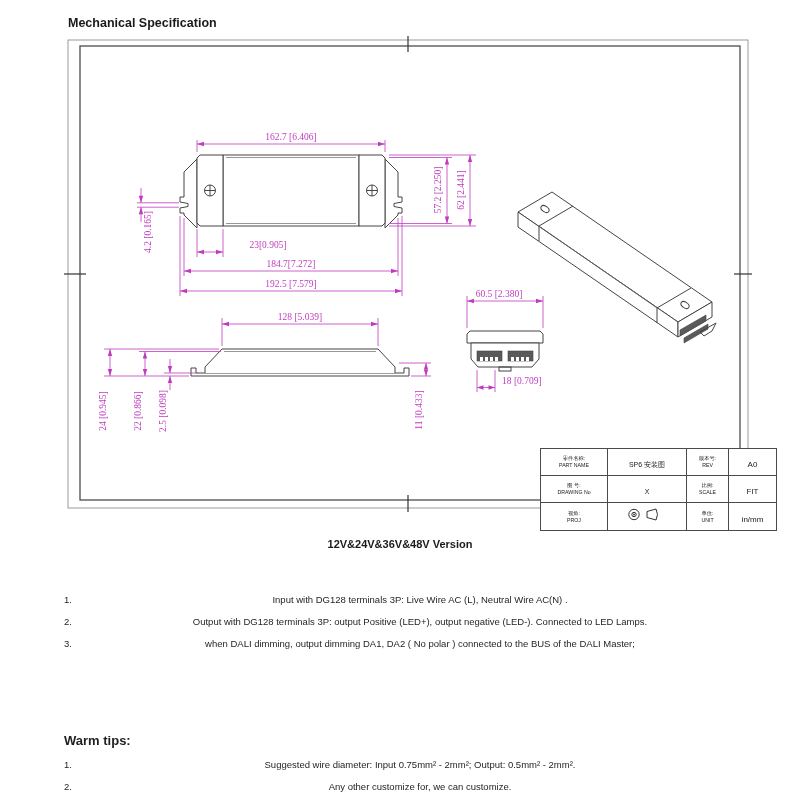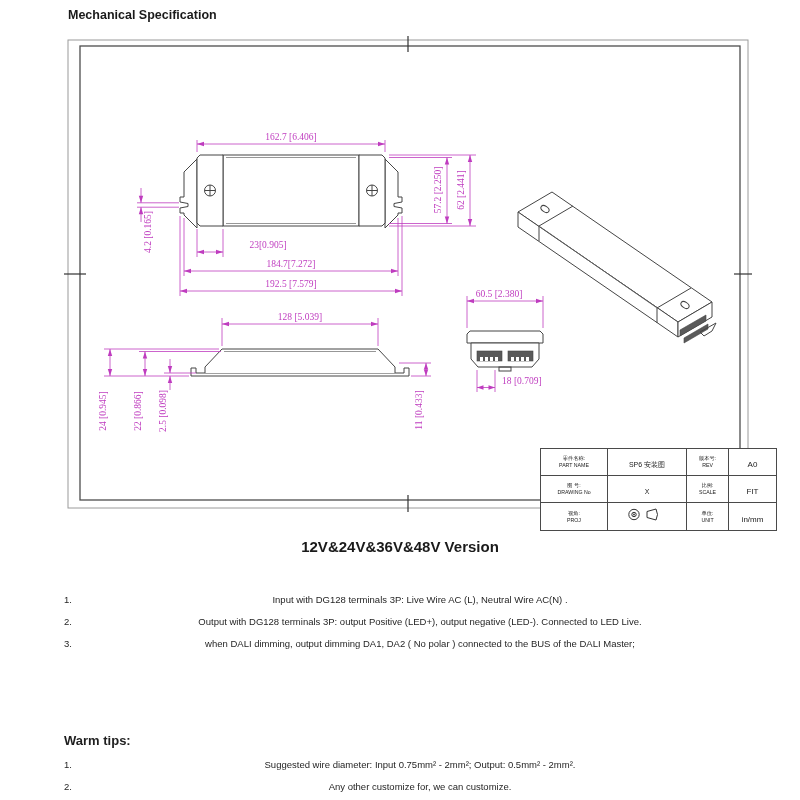--- a/index.html
+++ b/index.html
@@ -1,22 +1,22 @@
 <!DOCTYPE html>
 <html><head>
 <meta charset="utf-8">
 <style>
   html,body{margin:0;padding:0;}
   body{
     width:800px;height:800px;position:relative;background:#ffffff;
     font-family:"Liberation Sans", sans-serif;color:#1a1a1a;overflow:hidden;
   }
   .abs{position:absolute;}
-  .page-title{left:68px;top:8px;font-size:12.5px;font-weight:700;letter-spacing:0;}
-  .version-label{left:0;top:538px;width:800px;text-align:center;font-size:15px;font-weight:700;}
+  .page-title{left:68px;top:16px;font-size:12.5px;font-weight:700;letter-spacing:0;}
+  .version-label{left:0;top:538px;width:800px;text-align:center;font-size:11px;font-weight:700;}
   
   svg.draw{position:absolute;left:0;top:0;}
   .ln{stroke:#454545;stroke-width:1;fill:none;}
   .lnf{stroke:#454545;stroke-width:1;fill:#ffffff;}
   .thin{stroke:#6a6a6a;stroke-width:0.7;fill:none;}
   .frame-outer{stroke:#9a9a9a;stroke-width:1;fill:none;}
   .frame-inner{stroke:#4d4d4d;stroke-width:1.3;fill:none;}
   .tick{stroke:#333;stroke-width:1.2;}
   .dl{stroke:#bf3cbf;stroke-width:0.8;fill:none;}
   .ah{fill:#bf3cbf;stroke:none;}
@@ -291,21 +291,21 @@
 <div class="abs notes">
   <div class="note-row">
     <div class="note-num">1.</div>
     <div class="note-lines">
         <div class="note-line">Input with DG128 terminals 3P: Live Wire AC (L), Neutral Wire AC(N) .</div>
       </div>
   </div>
   <div class="note-row">
     <div class="note-num">2.</div>
     <div class="note-lines">
-        <div class="note-line">Output with DG128 terminals 3P: output Positive (LED+), output negative (LED-). Connected to LED Live.</div>
+        <div class="note-line">Output with DG128 terminals 3P: output Positive (LED+), output negative (LED-). Connected to LED Lamps.</div>
       </div>
   </div>
   <div class="note-row">
     <div class="note-num">3.</div>
     <div class="note-lines">
       <div class="note-line">when DALI dimming, output dimming DA1, DA2 ( No polar ) connected to the BUS of the DALI Master;</div>
     </div>
   </div>
 </div>
 

